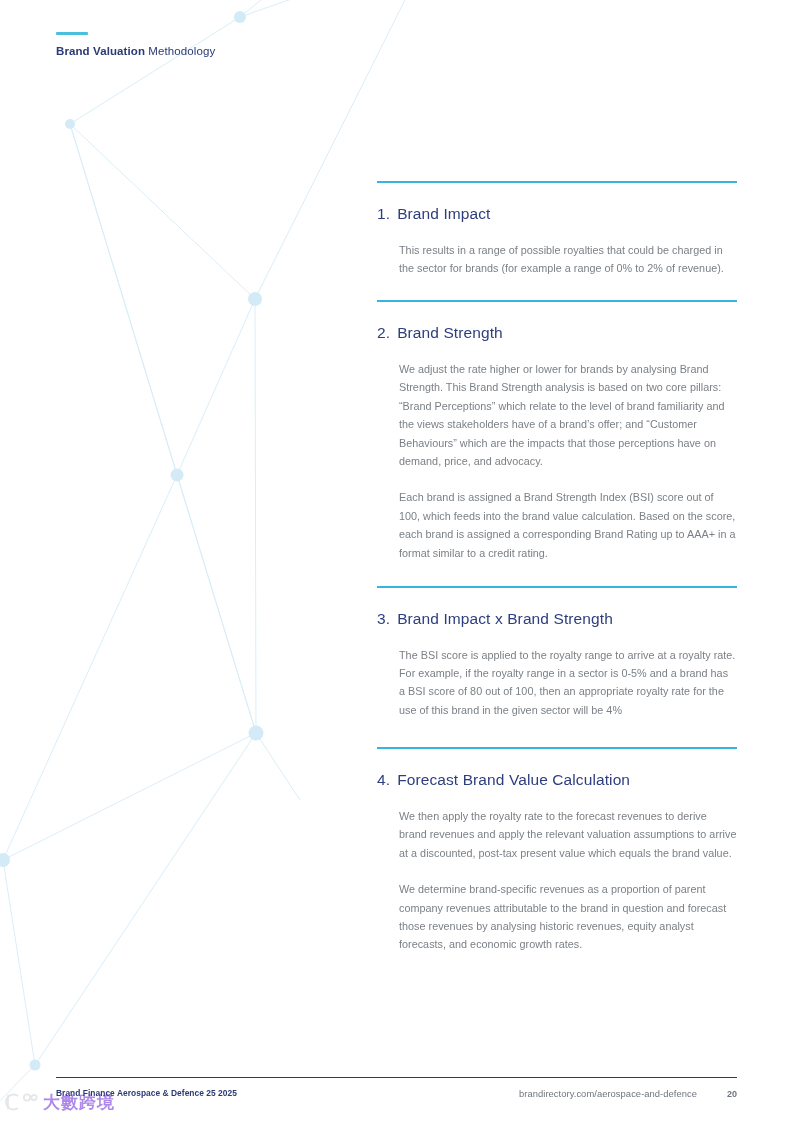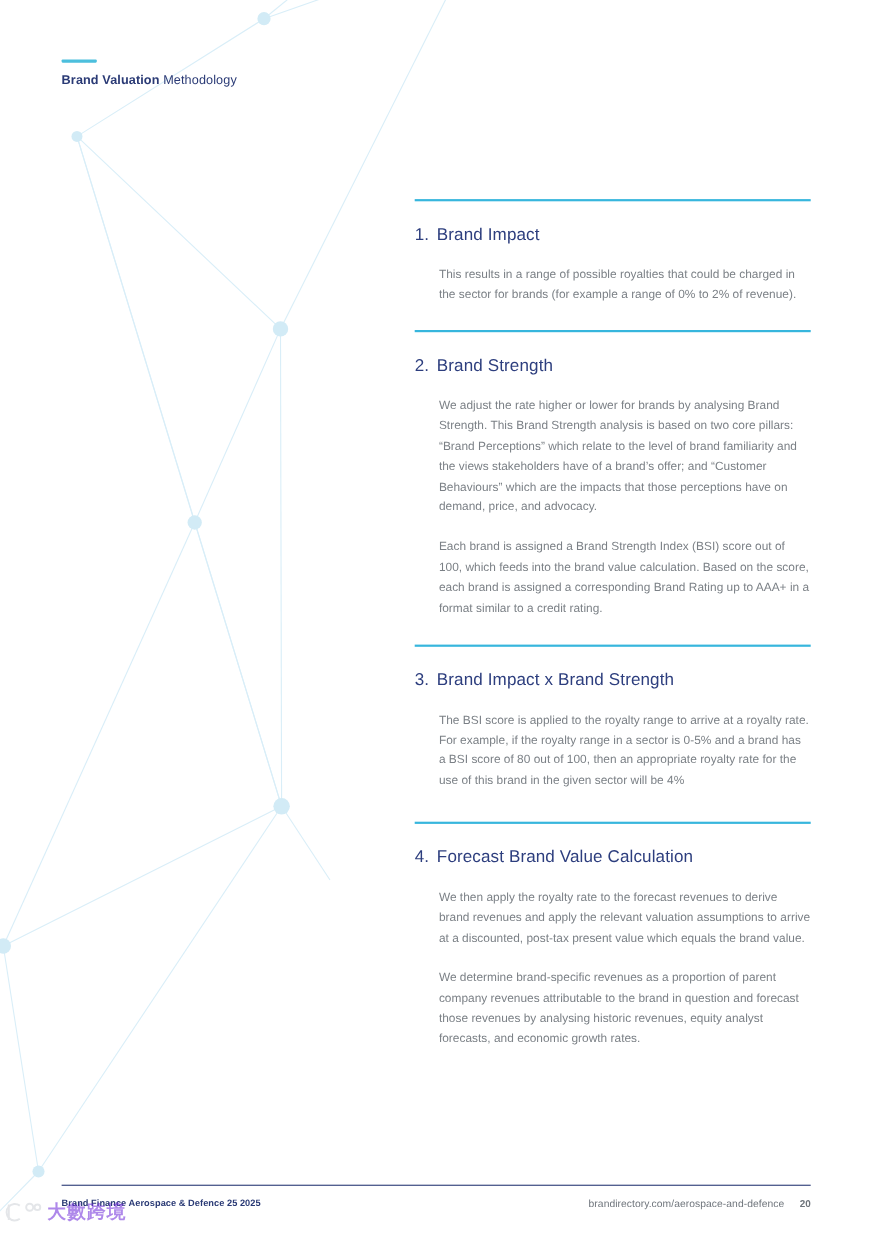--- a/index.html
+++ b/index.html
@@ -27,21 +27,21 @@
     width: 793px;
     height: 1121px;
     pointer-events: none;
     z-index: 0;
   }
 
   
   .header {
     position: absolute;
     left: 56px;
-    top: 54px;
+    top: 32px;
     z-index: 3;
   }
   .header-accent {
     width: 32px;
     height: 2.5px;
     background: #4cbfdd;
     margin-bottom: 10px;
     border-radius: 1px;
   }
   .header-title {
@@ -122,21 +122,21 @@
   }
   .footer-left {
     font-size: 8.4px;
     font-weight: bold;
     color: #2a3a75;
     letter-spacing: 0.05px;
   }
   .footer-right {
     display: flex;
     align-items: baseline;
-    gap: 14px;
+    gap: 30px;
   }
   .footer-url {
     font-size: 9.4px;
     color: #6f757c;
     letter-spacing: 0.05px;
   }
   .footer-page {
     font-size: 9px;
     color: #6f757c;
     font-weight: bold;

